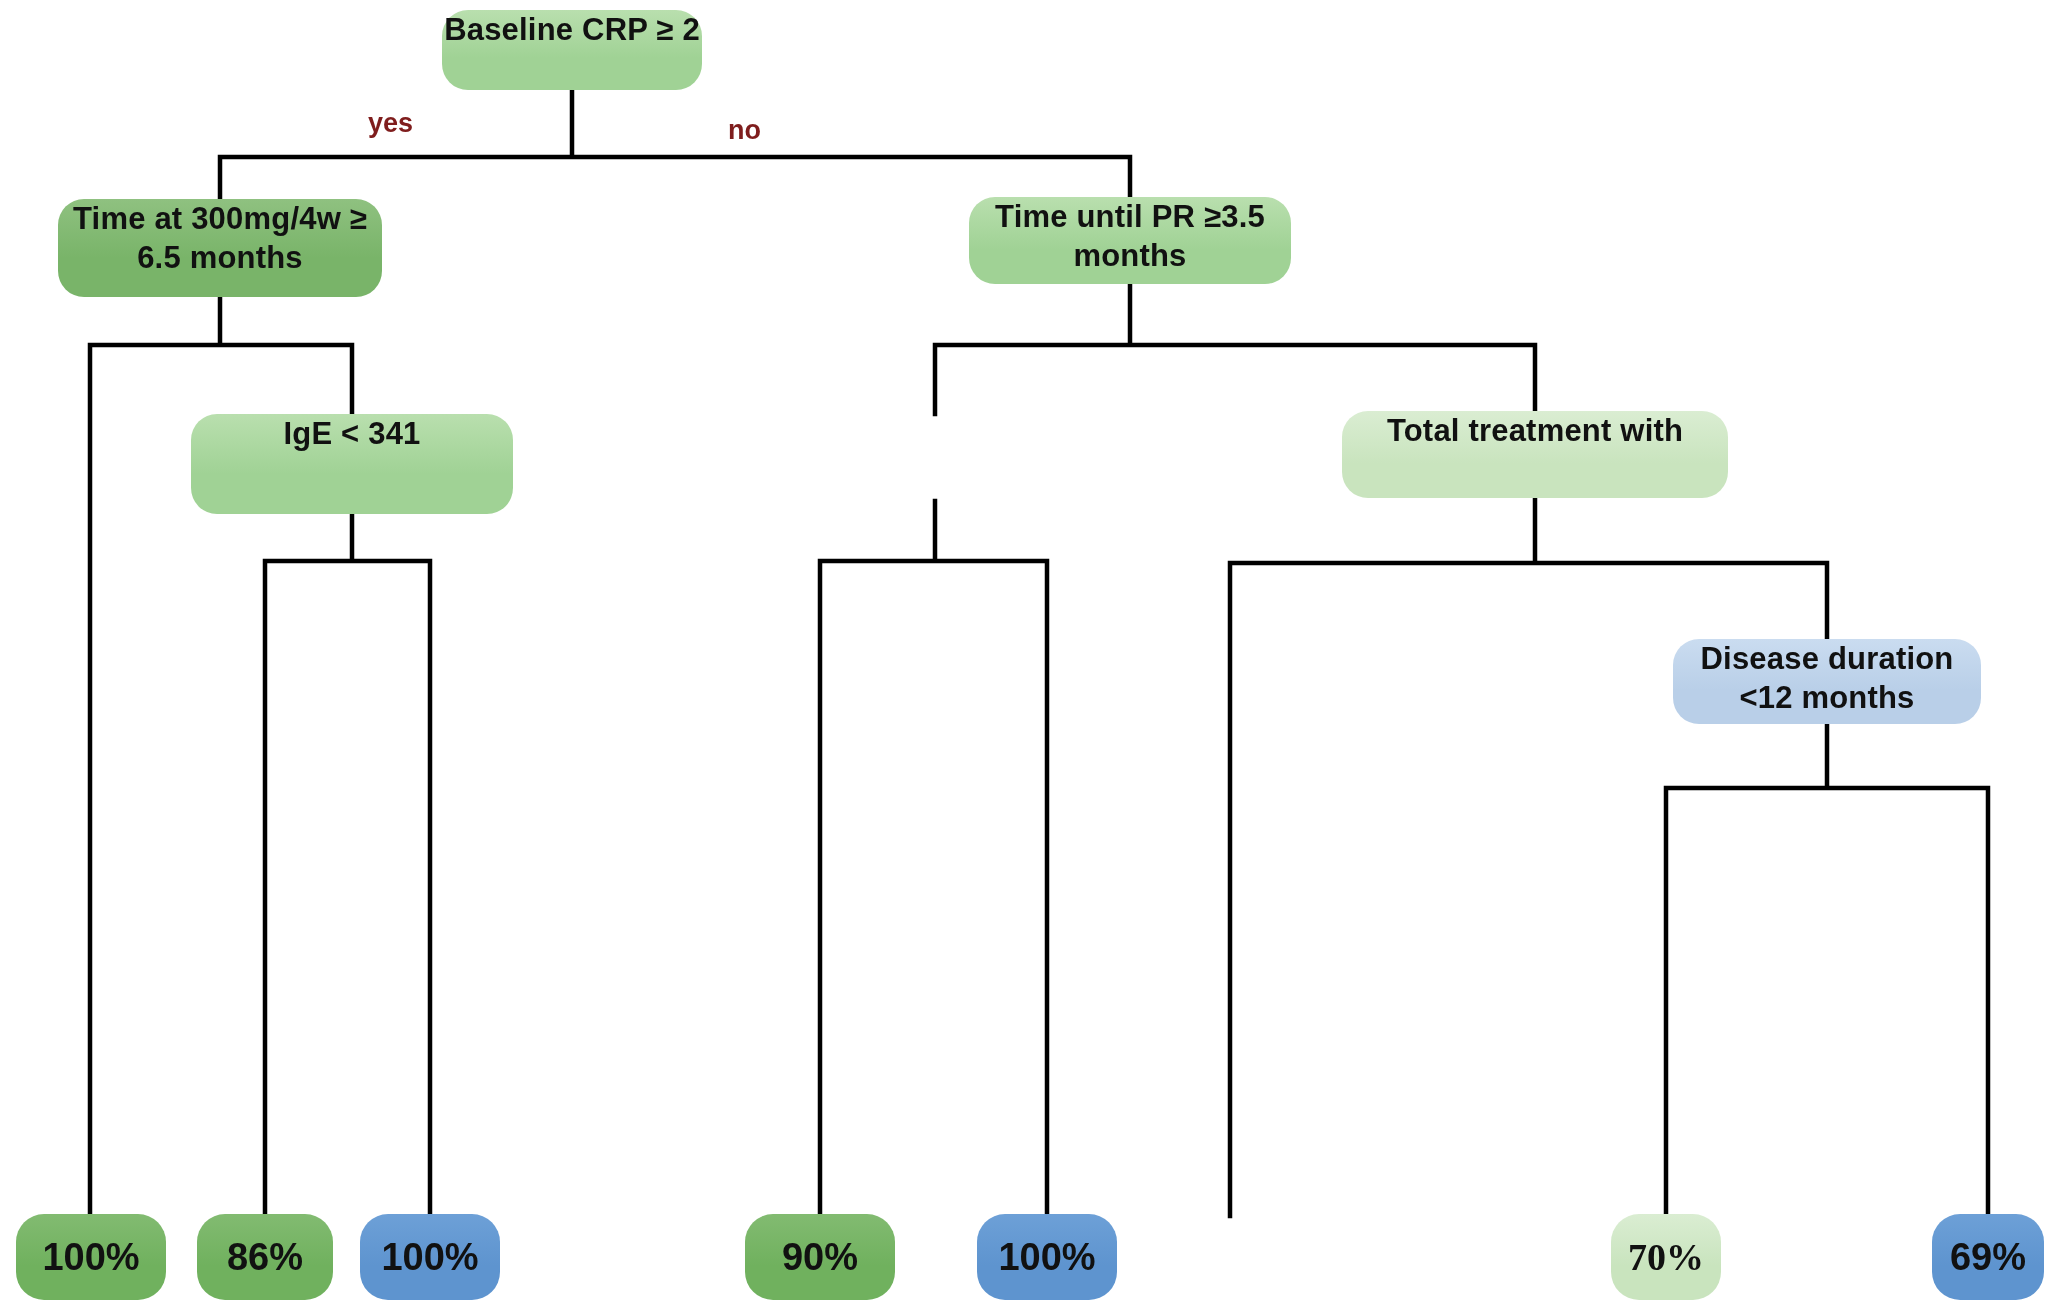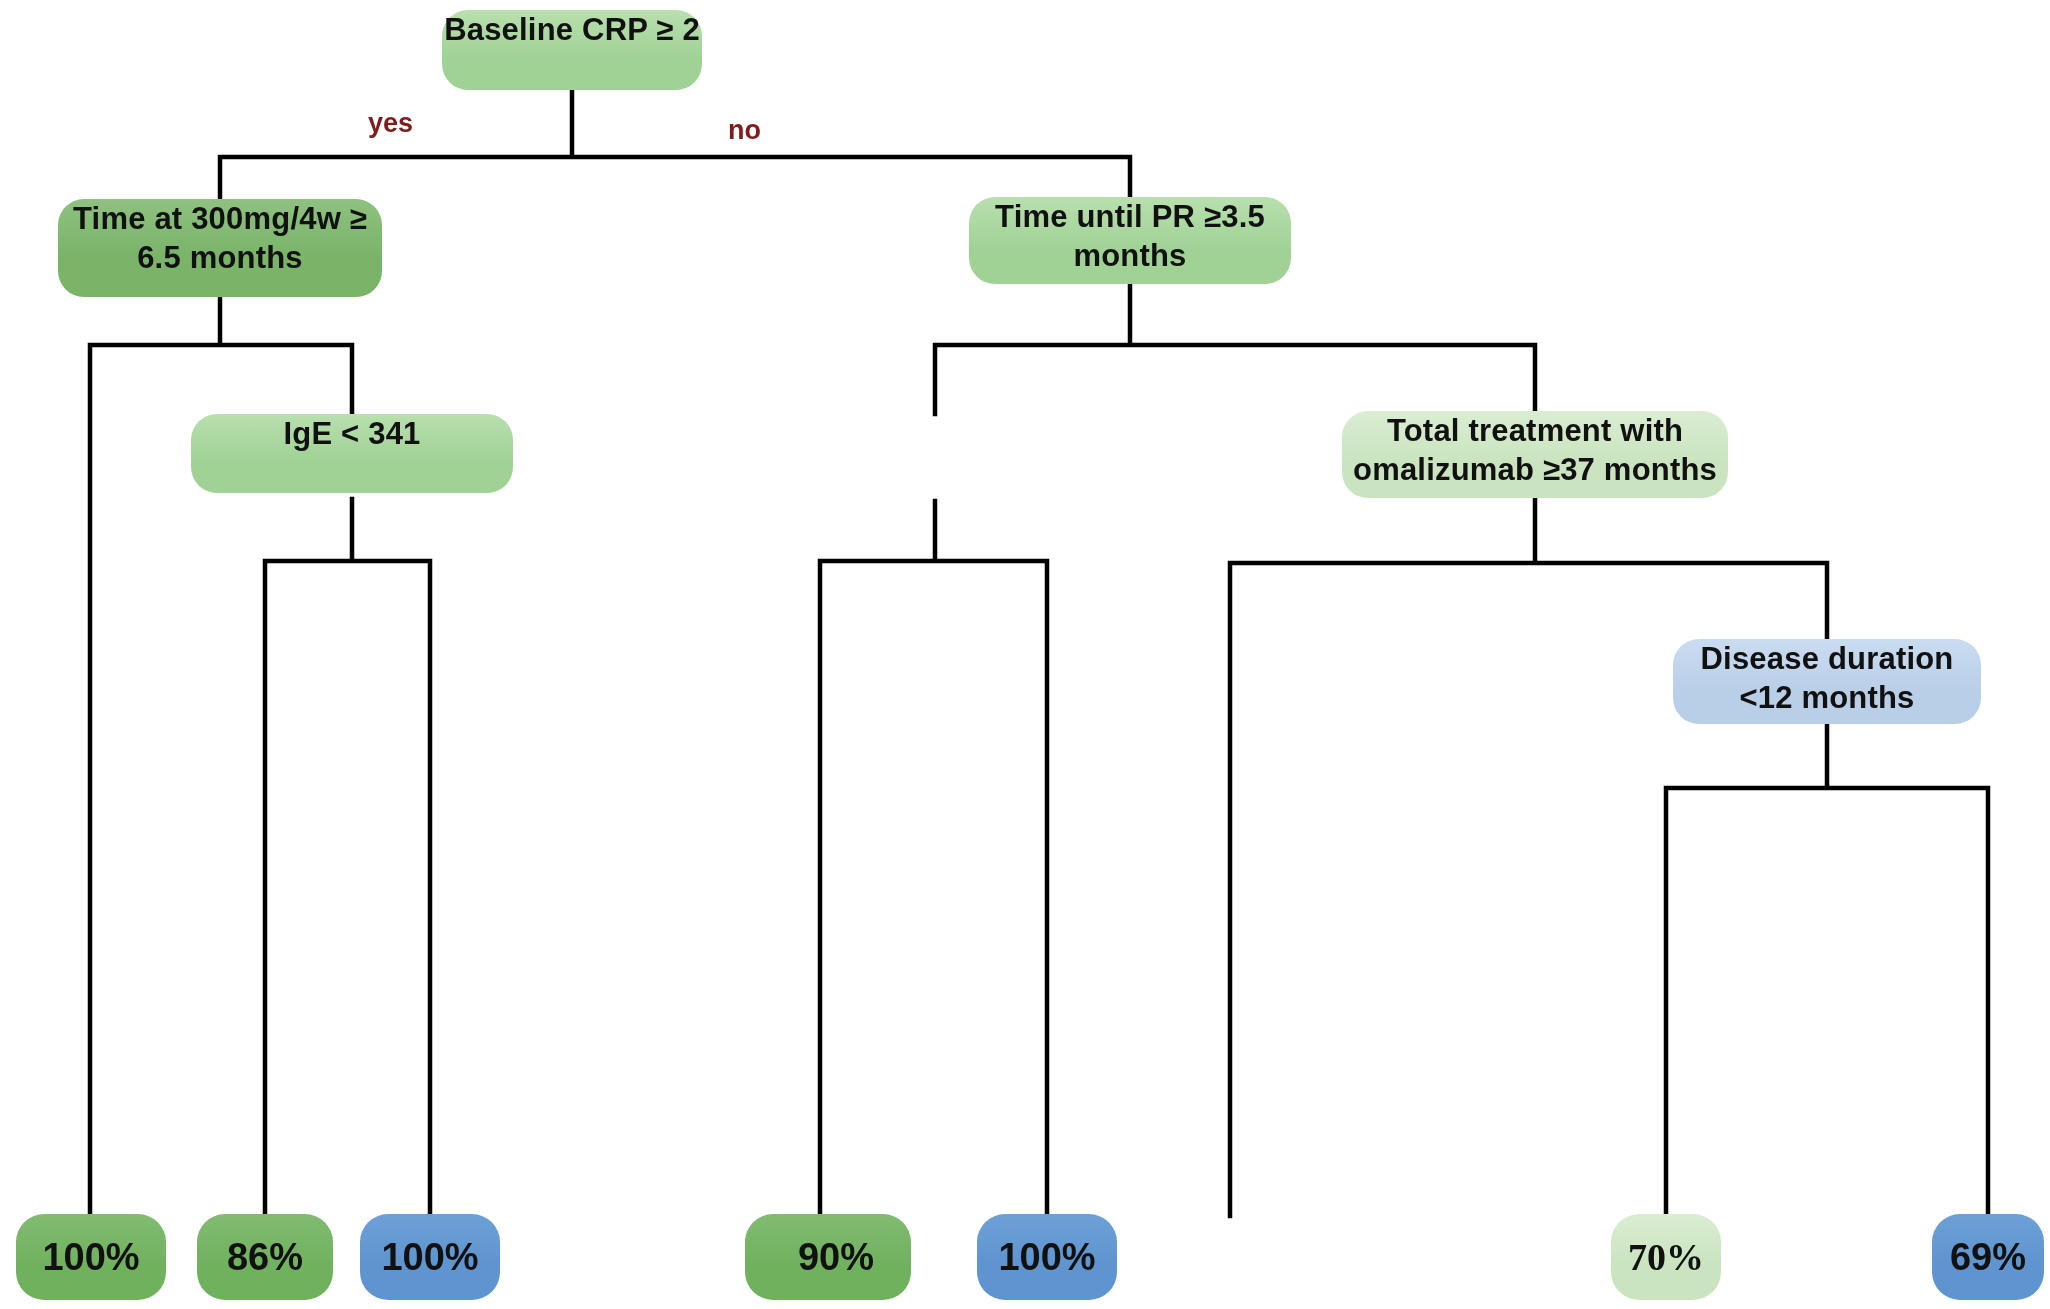--- a/index.html
+++ b/index.html
@@ -101,47 +101,46 @@
 
   <div class="node c-light-green" style="left:442px; top:10px; width:260px; height:80px;">
     <span>Baseline CRP ≥ 2</span>
   </div>
 
   <div class="node c-medium-green" style="left:58px; top:199px; width:324px; height:98px;">
     <span>Time at 300mg/4w ≥</span>
     <span>6.5 months</span>
   </div>
 
-  <div class="node c-light-green" style="left:191px; top:414px; width:322px; height:79px;">
+  <div class="node c-light-green" style="left:191px; top:414px; width:322px; height:100px;">
     <span>IgE &lt; 341</span>
   </div>
 
   <div class="node c-light-green" style="left:969px; top:197px; width:322px; height:87px;">
     <span>Time until PR ≥3.5</span>
     <span>months</span>
   </div>
 
 
   <div class="node c-pale-green" style="left:1342px; top:411px; width:386px; height:87px;">
     <span>Total treatment with</span>
-    <span>omalizumab ≥37 months</span>
   </div>
 
   <div class="node c-light-blue" style="left:1673px; top:639px; width:308px; height:85px;">
     <span>Disease duration</span>
     <span>&lt;12 months</span>
   </div>
 
   <div class="leaf c-leaf-green" style="left:16px; top:1214px; width:150px; height:86px;">100%</div>
 
   <div class="leaf c-leaf-green" style="left:197px; top:1214px; width:136px; height:86px;">86%</div>
 
   <div class="leaf c-blue" style="left:360px; top:1214px; width:140px; height:86px;">100%</div>
 
-  <div class="leaf c-leaf-green" style="left:745px; top:1214px; width:150px; height:86px;padding-left:16px;">90%</div>
+  <div class="leaf c-leaf-green" style="left:745px; top:1214px; width:150px; height:86px;">90%</div>
 
   <div class="leaf c-blue" style="left:977px; top:1214px; width:140px; height:86px;">100%</div>
 
 
   <div class="leaf c-pale-green" style="left:1611px; top:1214px; width:110px; height:86px;font-family:Liberation Serif, serif;">70%</div>
 
   <div class="leaf c-blue" style="left:1932px; top:1214px; width:112px; height:86px;">69%</div>
 
 </div>
 

